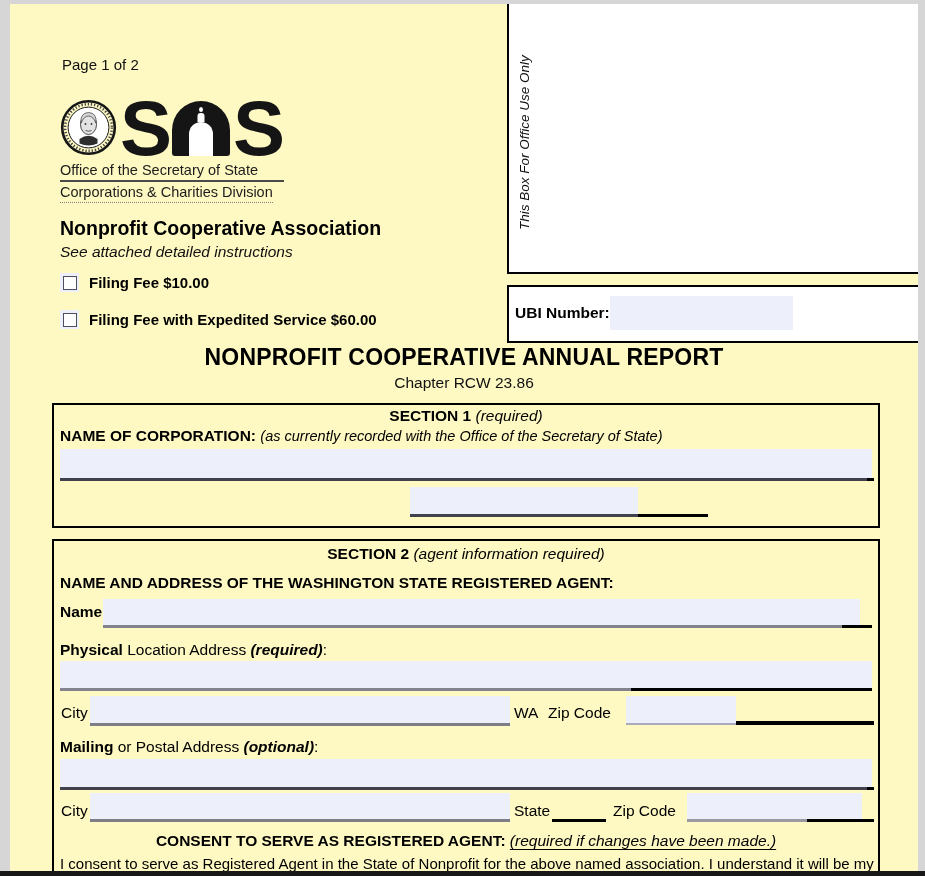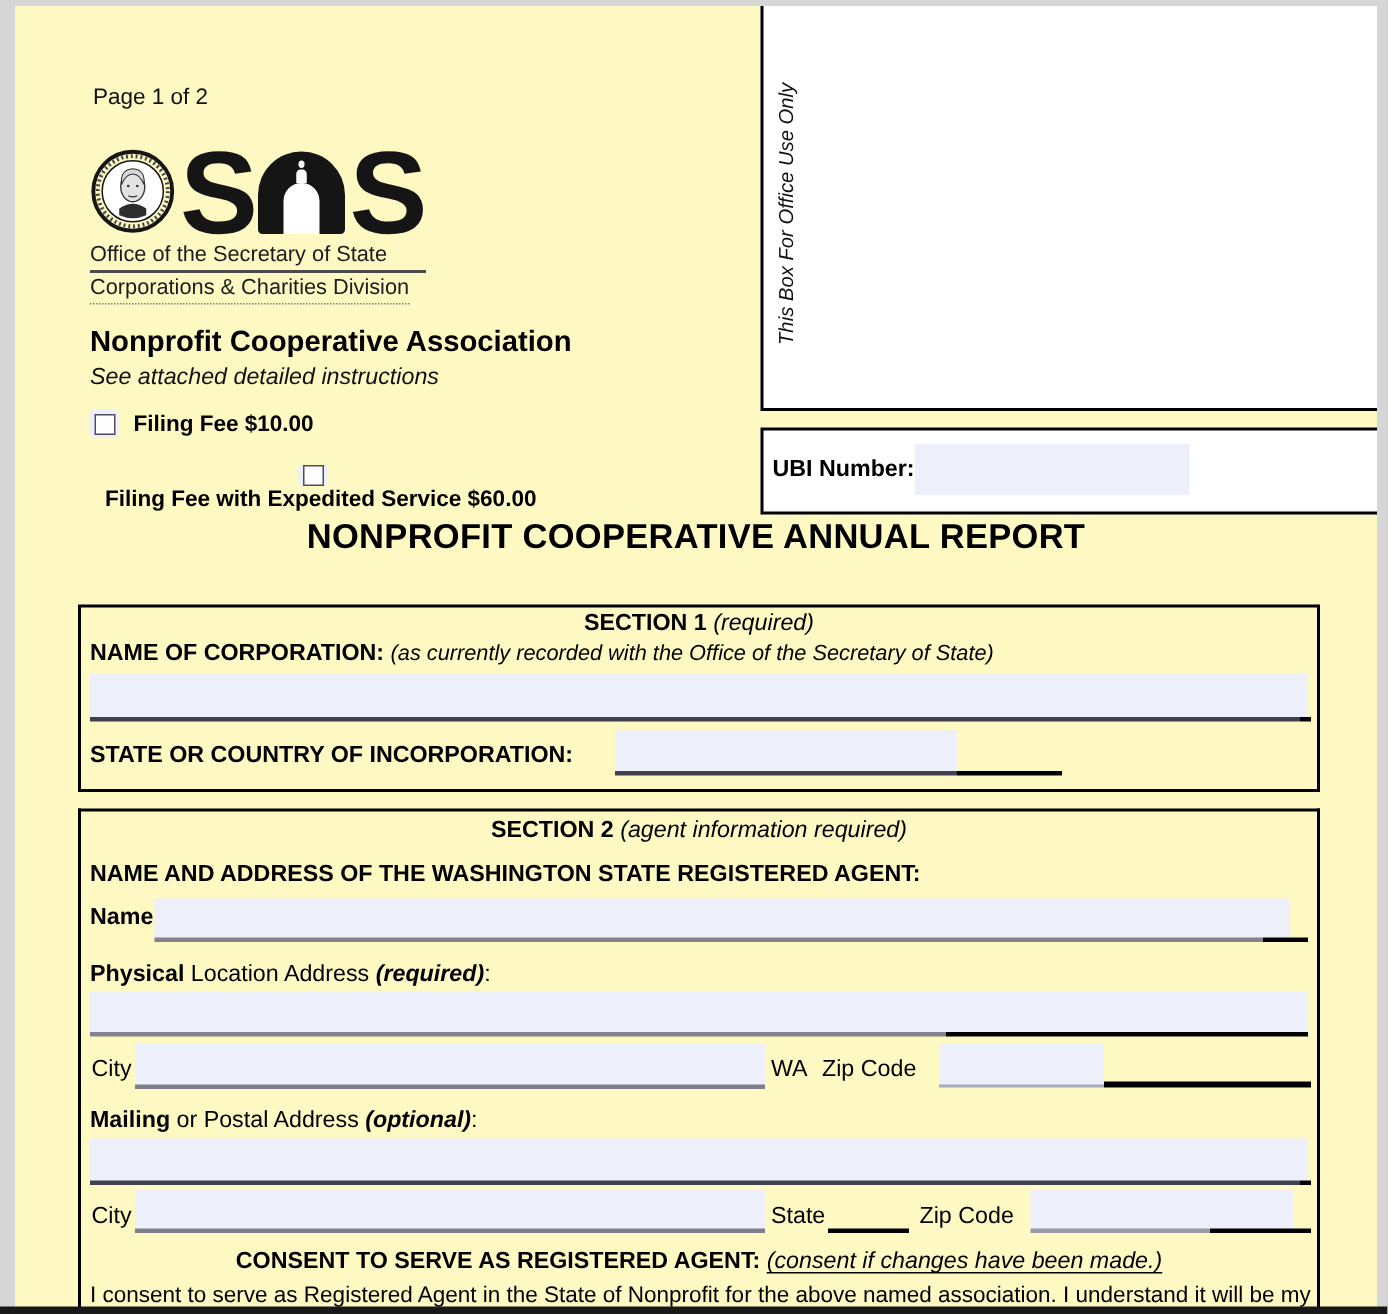--- a/index.html
+++ b/index.html
@@ -22,21 +22,21 @@
   .dome-cut{position:absolute;left:50%;bottom:0;transform:translateX(-50%);width:24px;height:34px;background:#fff;border-radius:12px 12px 0 0;}
   .dome-stem{position:absolute;left:50%;bottom:34px;transform:translateX(-50%);width:7px;height:9px;background:#fff;border-radius:3px 3px 0 0;}
   .dome-knob{position:absolute;left:50%;bottom:44px;transform:translateX(-50%);width:4px;height:5px;background:#fff;border-radius:50%;}
   .logo-org{font-size:14.5px;color:#1c1c1c;margin-top:6px;white-space:nowrap;}
   .logo-rule{width:224px;height:2px;background:#4a4a4a;margin-top:2px;}
   .logo-division{font-size:14.5px;color:#1c1c1c;margin-top:2px;white-space:nowrap;border-bottom:1px dotted #808080;display:inline-block;padding-bottom:2px;}
   .nonprofit-title{left:50px;top:213px;font-size:19.5px;font-weight:bold;color:#000;}
   .see-instructions{left:50px;top:239px;font-size:15.5px;font-style:italic;color:#111;}
   .fee-row{left:50px;height:19px;display:flex;align-items:center;}
   .fee-row-1{top:269px;}
-  .fee-row-2{top:306px;flex-direction:column;}
+  .fee-row-2{top:306px;}
   .checkbox-outer{width:19px;height:19px;background:#edf0fa;display:flex;align-items:center;justify-content:center;}
   .checkbox-inner{width:12px;height:12px;background:#fdfdfd;border:1.6px solid #4d4d5c;}
   .fee-label{margin-left:10px;font-size:15px;font-weight:bold;color:#000;white-space:nowrap;}
 
   
   .office-box{left:497px;top:-3px;width:430px;height:273px;border:2px solid #000;box-sizing:border-box;background:#fff;}
   .office-vtext{left:503px;top:45px;width:22px;height:188px;writing-mode:vertical-rl;transform:rotate(180deg);font-style:italic;font-size:13.5px;color:#111;display:flex;align-items:center;justify-content:center;white-space:nowrap;}
   .ubi-box{left:497px;top:281px;width:430px;height:58px;border:2px solid #000;box-sizing:border-box;background:#fff;}
   .ubi-label{left:505px;top:300px;font-size:15.5px;font-weight:bold;color:#000;}
   .ubi-field{left:600px;top:292px;width:183px;height:34px;background:#edf0fa;}
@@ -152,33 +152,33 @@
     </div>
 
     <div class="abs office-box"></div>
     <div class="abs office-vtext">This Box For Office Use Only</div>
 
     <div class="abs ubi-box"></div>
     <div class="abs ubi-label">UBI Number:</div>
     <div class="abs ubi-field field"></div>
 
     <div class="abs report-title">NONPROFIT COOPERATIVE ANNUAL REPORT</div>
+    <div class="abs report-chapter">Chapter RCW 23.86</div>
 
     <div class="abs section1-box"></div>
     <div class="abs sec-heading s1-heading">
       <span class="b">SECTION 1</span>
       <span class="i"> <span>(required)</span></span>
     </div>
     <div class="abs corp-label label-15 nowrap">
       <span class="b">NAME OF CORPORATION:</span>
       <span class="i corp-note"> <span>(as currently recorded with the Office of the Secretary of State)</span></span>
     </div>
     <div class="abs corp-field field"></div>
     <div class="abs corp-uline uline ul-dark"></div>
-    <div class="abs state-label label-15 nowrap">STATE OR COUNTRY OF INCORPORATION:</div>
     <div class="abs state-field field"></div>
     <div class="abs state-uline uline"></div>
 
     <div class="abs section2-box"></div>
     <div class="abs sec-heading s2-heading">
       <span class="b">SECTION 2</span>
       <span class="i"> <span>(agent information required)</span></span>
     </div>
     <div class="abs agent-heading label-15 nowrap">NAME AND ADDRESS OF THE WASHINGTON STATE REGISTERED AGENT:</div>
 
@@ -211,19 +211,19 @@
     <div class="abs mcity-field field"></div>
     <div class="abs mcity-uline ul-gray"></div>
     <div class="abs mstate-label label-15">State</div>
     <div class="abs mstate-uline"></div>
     <div class="abs mzip-label label-15">Zip Code</div>
     <div class="abs mzip-field field"></div>
     <div class="abs mzip-uline uline"></div>
 
     <div class="abs consent-heading">
       <span class="b">CONSENT TO SERVE AS REGISTERED AGENT:</span>
-      <span class="i consent-note"> <span>(consent if changes have been made.)</span></span>
+      <span class="i consent-note"> <span>(required if changes have been made.)</span></span>
     </div>
     <div class="abs consent-body">I consent to serve as Registered Agent in the State of Nonprofit for the above named association. I understand it will be my</div>
 
   </div>
   <div class="bottom-bar"></div>
 </div>
 
 </body></html>

